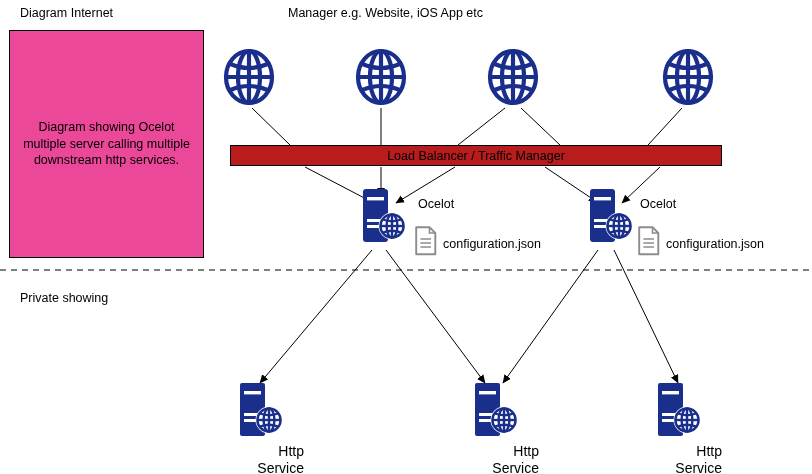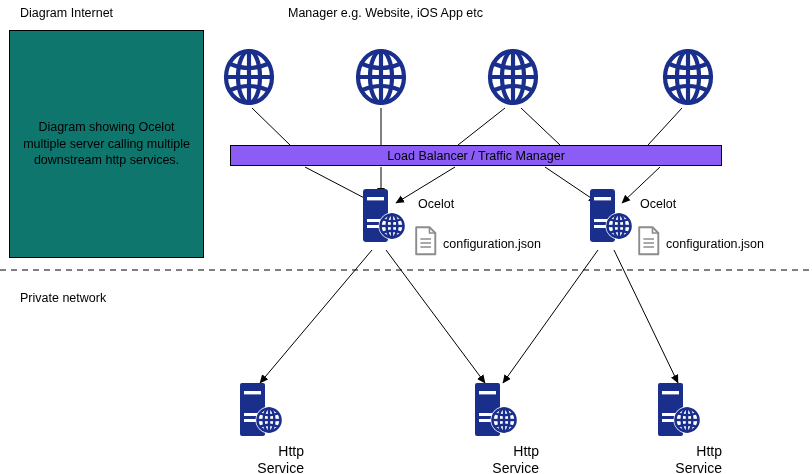--- a/index.html
+++ b/index.html
@@ -36,38 +36,38 @@
     position: absolute;
     left: 9px;
     top: 30px;
     width: 195px;
     height: 228px;
     border: 1px solid #000000;
     box-sizing: border-box;
     display: flex;
     align-items: center;
     justify-content: flex-start;
-    background: #0f766e;
+    background: #ec4899;
   }
   .desc-text {
     font-size: 12.5px;
     color: #000000;
     text-align: center;
     line-height: 1.35;
     padding: 0 6px;
   }
   .lb-box {
     position: absolute;
     left: 230px;
     top: 145px;
     width: 492px;
     height: 21px;
     border: 1px solid #000000;
     box-sizing: border-box;
-    background: #8b5cf6;
+    background: #b91c1c;
     display: flex;
     align-items: center;
     justify-content: center;
   }
   .lb-text {
     font-size: 12.5px;
     color: #000000;
   }
   .globe-node {
     position: absolute;
@@ -94,21 +94,21 @@
   }
   svg { display: block; overflow: visible; }
 </style>
 </head>
 <body>
 
 <div id="canvas">
 
   <div class="lbl" style="left:20px; top:6px;">Diagram Internet</div>
 
-  <div class="lbl" style="left:20px; top:291px;">Private network</div>
+  <div class="lbl" style="left:20px; top:291px;">Private showing</div>
 
   <div class="lbl" style="left:288px; top:6px;">Manager e.g. Website, iOS App etc</div>
 
   <div class="desc-box">
     <div class="desc-text">Diagram showing Ocelot multiple server calling multiple downstream http services.</div>
   </div>
 
   <div class="lb-box">
     <span class="lb-text">Load Balancer / Traffic Manager</span>
   </div>

